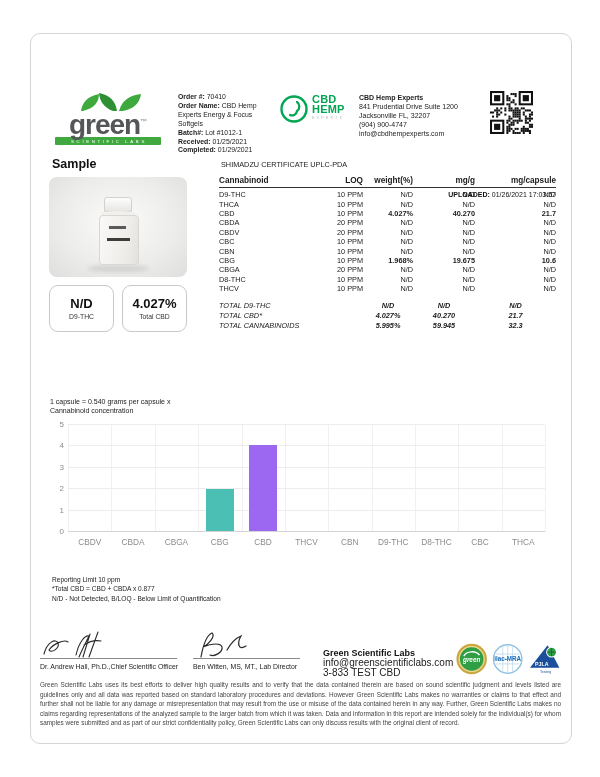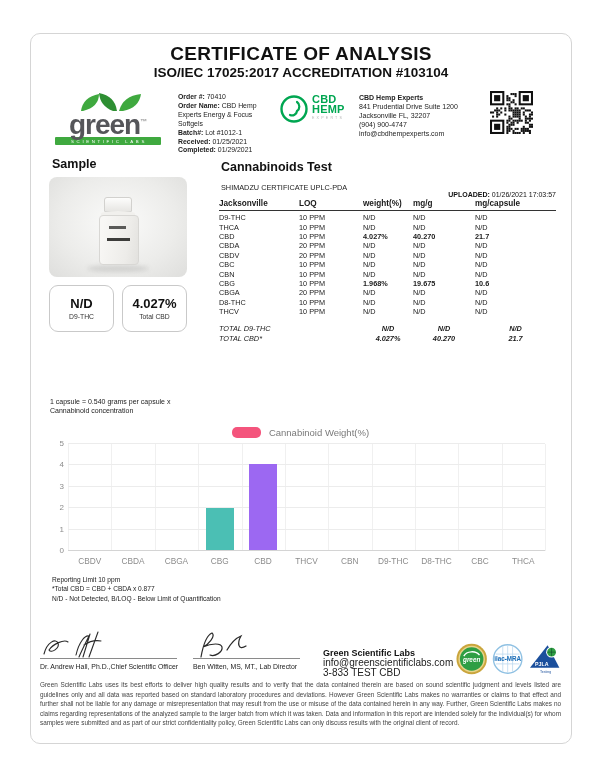--- a/index.html
+++ b/index.html
@@ -48,21 +48,21 @@
   .stat-label{font-size:6.8px;color:#333;margin-top:2px;line-height:7.6px;padding:0 4px;}
   .sample-note{left:19px;top:363px;width:140px;font-size:7px;line-height:9px;color:#222;}
 
   
   .test-col{left:188px;top:126px;width:337px;}
   .test-head{font-size:12.5px;font-weight:bold;margin:0 0 9px 2px;}
   .methods{font-size:7.3px;line-height:10px;color:#222;margin-left:2px;}
   .uploaded{position:absolute;right:0;top:31px;font-size:7px;color:#111;}
   .uploaded b{font-weight:bold;}
   .trow{display:grid;grid-template-columns:80px 64px 50px 62px 81px;align-items:center;height:9.4px;font-size:7.3px;color:#1a1a1a;}
-  .trow span:nth-child(n+2){text-align:left;}
+  .trow span:nth-child(n+2){text-align:right;}
   .thead{font-size:8.2px;font-weight:bold;height:13px;border-bottom:1.4px solid #333;margin-top:4px;}
   .tbody{margin-top:2px;}
   .trow.hl span.v{font-weight:bold;}
   .totals{margin-top:7px;}
   .totals .trow{grid-template-columns:144px 50px 62px 81px;height:10px;font-style:italic;}
   .totals .trow span.v{font-weight:bold;text-align:center;}
 
   
   .chart{left:21px;top:391px;width:497px;}
   .legend{display:flex;justify-content:center;align-items:center;height:14px;margin-bottom:5px;}
@@ -90,22 +90,20 @@
   .badges{left:424px;top:608px;width:108px;display:flex;align-items:center;}
   .badges svg{display:block;}
 
   .disclaimer{left:9px;top:646px;width:521px;font-size:6.4px;line-height:9.6px;color:#444;text-align:justify;}
 </style>
 </head>
 <body>
 
 <div class="card">
 
-  <div class="abs title">CERTIFICATE OF ANALYSIS</div>
-  <div class="abs subtitle">ISO/IEC 17025:2017 ACCREDITATION #103104</div>
 
   <div class="abs green-logo">
     <svg class="leaves" width="72" height="20" viewBox="0 0 72 20">
       <path d="M2 19 Q4 5 20 2 Q20 15 4 19 Z" fill="#3fa93f"></path>
       <path d="M38 19 Q36 4 20 1 Q21 14 34 19 Z" fill="#2e8f33"></path>
       <path d="M40 19 Q44 4 62 2 Q60 16 44 19 Z" fill="#3fa93f"></path>
     </svg>
     <div class="green-word"><span>green</span><sup>™</sup></div>
     <div class="green-tag">SCIENTIFIC LABS</div>
   </div>
@@ -296,25 +294,24 @@
         <div class="stat-label">D9-THC</div>
       </div>
       <div class="stat-box">
         <div class="stat-value">4.027%</div>
         <div class="stat-label">Total CBD</div>
       </div>
     </div>
   <div class="abs sample-note">1 capsule = 0.540 grams per capsule x Cannabinoid concentration</div>
 
   <div class="abs test-col">
-    <div class="test-head">Cannabinoids Test</div>
     <div class="methods">SHIMADZU CERTIFICATE UPLC-PDA</div>
     <div class="uploaded"><b>UPLOADED:</b> <span>01/26/2021 17:03:57</span></div>
     <div class="trow thead">
-        <span>Jacksonville</span>
+        <span>Cannabinoid</span>
         <span>LOQ</span>
         <span>weight(%)</span>
         <span>mg/g</span>
         <span>mg/capsule</span>
       </div>
     <div class="tbody">
         <div class="trow">
           <span>D9-THC</span>
           <span>10 PPM</span>
           <span class="v">N/D</span>
@@ -398,28 +395,30 @@
           <span class="v">N/D</span>
           <span class="v">N/D</span>
           <span class="v">N/D</span>
         </div>
         <div class="trow">
           <span>TOTAL CBD*</span>
           <span class="v">4.027%</span>
           <span class="v">40.270</span>
           <span class="v">21.7</span>
         </div>
+        <div class="trow">
+          <span>TOTAL CANNABINOIDS</span>
+          <span class="v">5.995%</span>
+          <span class="v">59.945</span>
+          <span class="v">32.3</span>
+        </div>
       </div>
   </div>
 
   <div class="abs chart">
-    <div class="legend">
-      <div class="legend-swatch" style="background: rgb(244, 84, 124);"></div>
-      <div class="legend-label">Cannabinoid Weight(%)</div>
-    </div>
     <div class="plot">
         <div class="vgrid" style="left: 0px;"></div>
         <div class="vgrid" style="left: 43.4px;"></div>
         <div class="vgrid" style="left: 86.7px;"></div>
         <div class="vgrid" style="left: 130.1px;"></div>
         <div class="vgrid" style="left: 173.5px;"></div>
         <div class="vgrid" style="left: 216.8px;"></div>
         <div class="vgrid" style="left: 260.2px;"></div>
         <div class="vgrid" style="left: 303.5px;"></div>
         <div class="vgrid" style="left: 346.9px;"></div>

